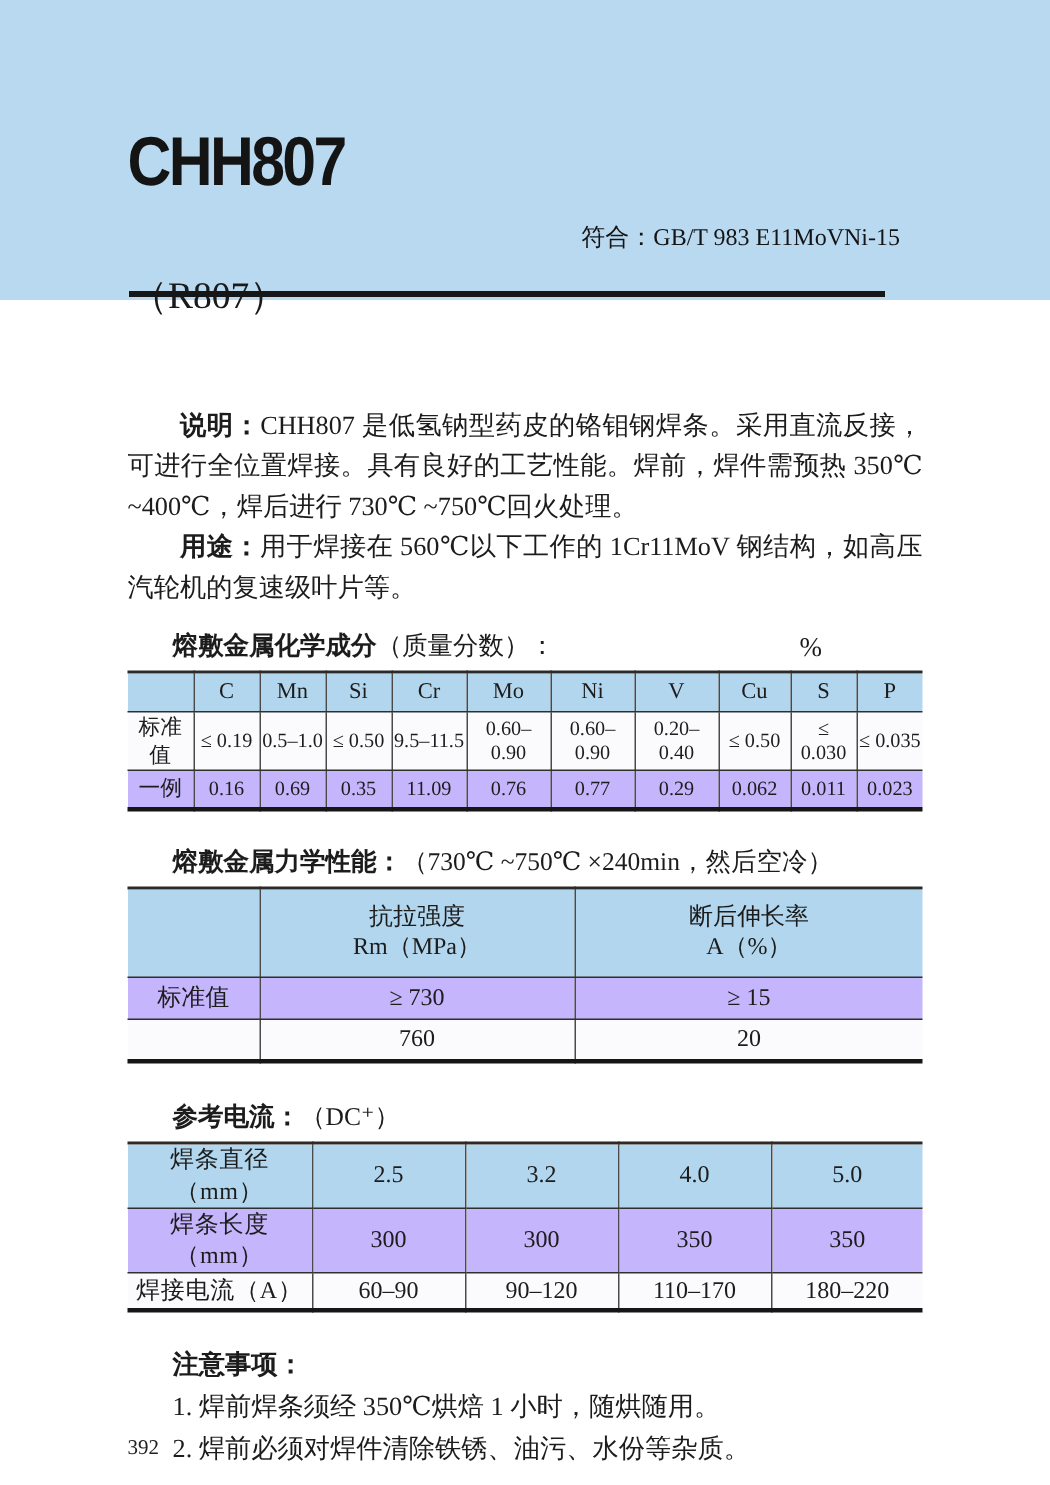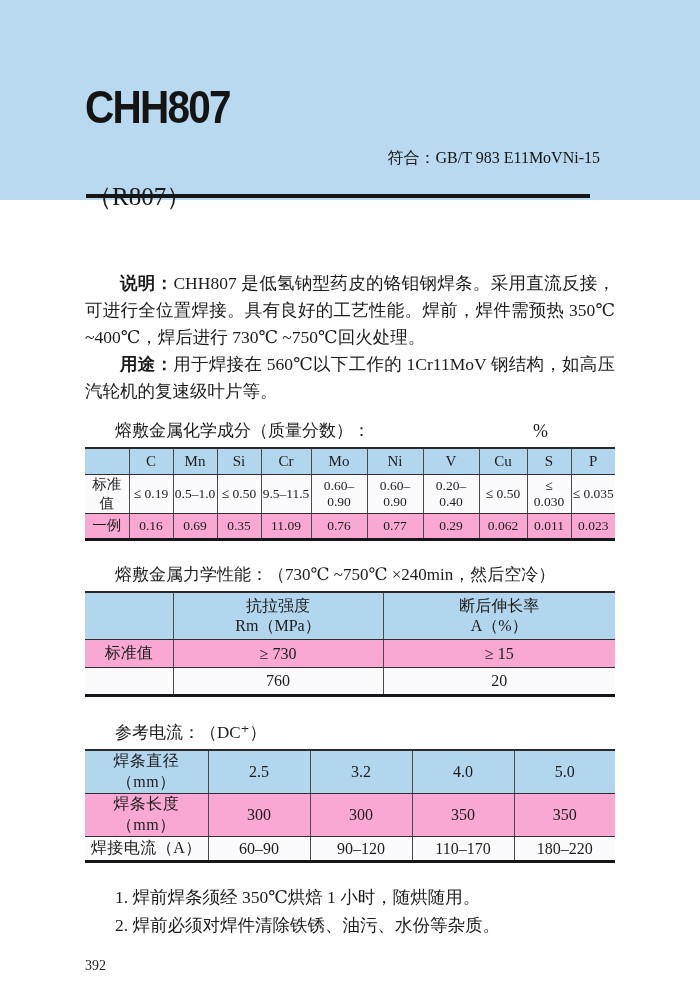--- a/index.html
+++ b/index.html
@@ -53,21 +53,21 @@
   .intro .lead { font-weight:bold; }
 
   .section-title {
     position:relative;
     margin-top:14px;
     padding-left:30px;
     font-size:17px;
     line-height:24px;
     white-space:nowrap;
   }
-  .section-title .t-bold { font-weight:normal;margin-top:31px; }
+  .section-title .t-bold { font-weight:bold;margin-top:31px; }
   .unit-pct {
     position:absolute; left:448px; top:0;
     font-size:18px; font-weight:normal;
   }
 
   
   table.tbl {
     width:530px;
     border-collapse:collapse;
     table-layout:fixed;
@@ -82,30 +82,30 @@
     border-top:1.5px solid #2f2f2f;
     border-bottom:1.5px solid #2f2f2f;
     font-weight:normal;
     padding:0 1px;
     overflow:hidden;
   }
   table.tbl tr > :first-child { border-left:none; }
   table.tbl tr > :last-child  { border-right:none; }
 
   .bg-blue  { background:#b2d6ee; }
-  .bg-lav   { background:#f9a8d4; }
+  .bg-lav   { background:#c4b5fd; }
   .bg-white { background:#fbfbfd; }
 
   
   .tbl-chem td, .tbl-chem th { height:26px; font-size:13.5px; }
   .tbl-chem th { font-size:15px; }
   .tbl-chem .row-label { font-size:14.5px; }
 
   
-  .tbl-mech th { height:48px; font-size:16px; line-height:20px; }
+  .tbl-mech th { height:60px; font-size:16px; line-height:20px; }
   .tbl-mech td { height:28px; font-size:16px; }
 
   
   .tbl-curr td { height:25px; font-size:16px; }
   .tbl-curr .row-label { letter-spacing:0.5px; }
 
   
   .gap-md { margin-top:22px; }
   .gap-lg { margin-top:24px; }
 
@@ -264,19 +264,20 @@
       <td class="row-label">焊接电流（A）</td>
       <td>60–90</td>
       <td>90–120</td>
       <td>110–170</td>
       <td>180–220</td>
     </tr>
   </tbody>
     </table>
 
   <div class="notes">
+    <div class="notes-title">注意事项：</div>
     <div>1. 焊前焊条须经 350℃烘焙 1 小时，随烘随用。</div>
     <div>2. 焊前必须对焊件清除铁锈、油污、水份等杂质。</div>
   </div>
 
 </div>
 
 <div class="page-number">392</div>
 
 </body></html>

